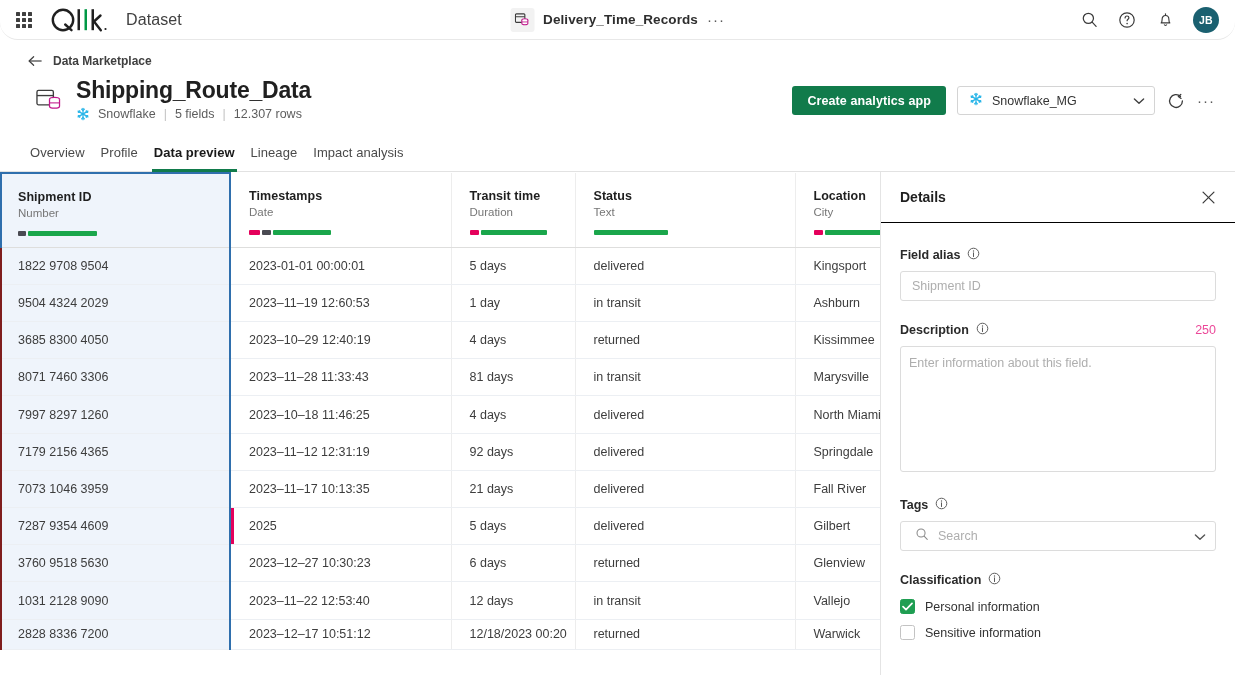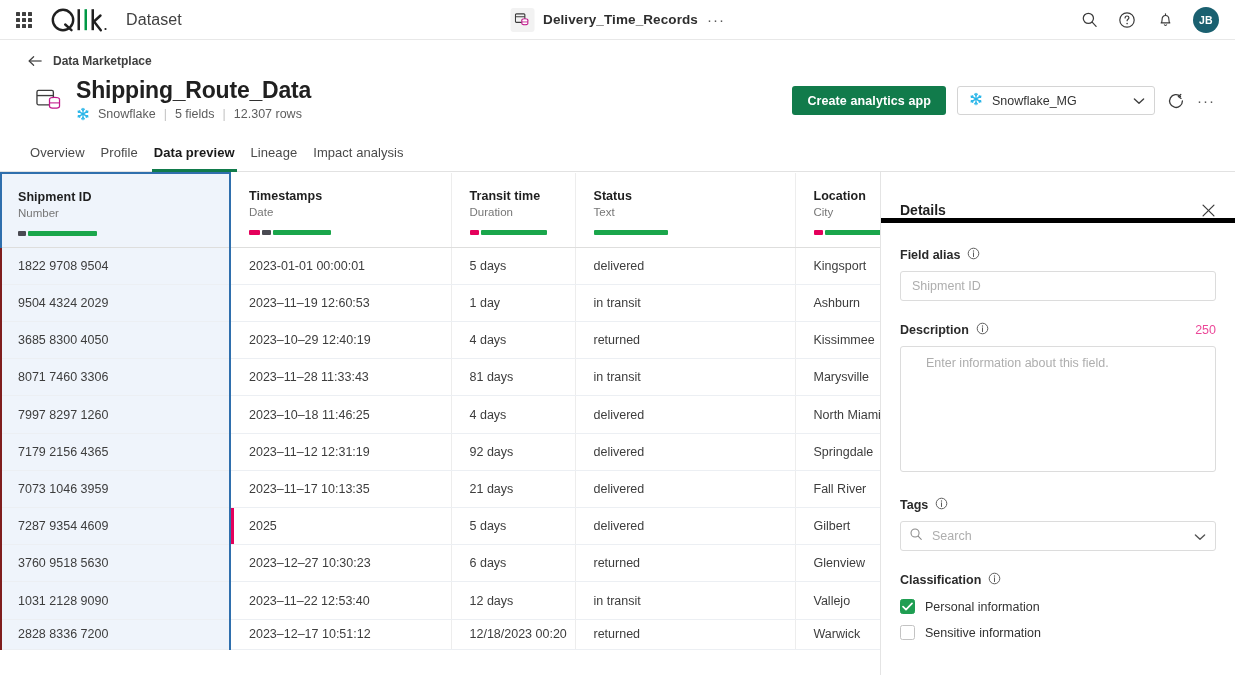--- a/index.html
+++ b/index.html
@@ -9,21 +9,21 @@
     background: #ffffff;
     color: #404040;
     overflow: hidden;
   }
 
   
   .topbar {
     height: 40px; width: 100%;
     display: flex; align-items: center;
     border-bottom: 1px solid #e8e8e8;
-    background: #fff; position: relative;
+    background: #fff; position: relative; border-radius: 18px;
   }
   .waffle {
     width: 16px; height: 16px; margin-left: 16px;
     display: grid; grid-template-columns: repeat(3,1fr);
     grid-template-rows: repeat(3,1fr); gap: 2px; cursor: pointer;
   }
   .waffle i { background: #404040; border-radius: 0.5px; display:block; width:100%; height:100%;}
   .qlik-logo { margin-left: 18px; display: flex; align-items: center; height: 30px; cursor: pointer;}
   .app-title {
     margin-left: 14px; font-size: 16px; color: #404040; letter-spacing: .1px;
@@ -129,45 +129,45 @@
   td.flag::before {
     content: ""; position: absolute; left: 0; top: 0; bottom: 0; width: 3px; background: #e4005b;
   }
 
   
   .details {
     width: 355px; flex: none; border-left: 1px solid #e4e4e4; background: #fff;
     display: flex; flex-direction: column;
   }
   .details-head {
-    height: 51px; display: flex; align-items: flex-end; padding: 0 19px;
-    border-bottom: 5px solid #000000;
+    height: 51px; display: flex; align-items: center; padding: 0 19px;
+    border-bottom: 1px solid #000000;
   }
   .details-title { font-size: 14px; font-weight: 700; color: #1f1f1f; flex: 1; }
   .close-x { cursor: pointer; color: #3a3a3a; display:flex; }
   .details-body { padding: 24px 19px 0; }
   .fld-label {
     display: flex; align-items: center; gap: 7px;
     font-size: 12.5px; font-weight: 700; color: #2a2a2a; margin-bottom: 8px;
   }
   .fld-label .count { margin-left: auto; font-weight: 400; color: #ec4899; font-size: 12.5px; }
   .txt-input {
     width: 100%; height: 30px; border: 1px solid #dcdcdc; border-radius: 3px;
     padding: 0 11px; font-size: 12.5px; color: #333; font-family: inherit; background:#fff;
   }
   .txt-input::placeholder { color: #aeaeae; }
   .txt-area {
     width: 100%; height: 126px; border: 1px solid #dcdcdc; border-radius: 3px;
-    padding: 9px 25px; font-size: 12.5px; color: #6d28d9; font-family: inherit; resize: none; background:#fff;
+    padding: 9px 8px; font-size: 12.5px; color: #6d28d9; font-family: inherit; resize: none; background:#fff;
   }
   .txt-area::placeholder { color: #aeaeae; }
   .grp { margin-bottom: 21px; }
   .search-select {
     position: relative; display: flex; align-items: center; height: 30px;
-    border: 1px solid #dcdcdc; border-radius: 3px; padding: 0 9px 0 8px; gap: 9px; cursor: pointer;
+    border: 1px solid #dcdcdc; border-radius: 3px; padding: 0 9px 0 14px; gap: 9px; cursor: pointer;
   }
   .search-select span.ph { flex: 1; font-size: 12.5px; color: #aeaeae; }
   .chk-row { display: flex; align-items: center; gap: 10px; margin-top: 11px; cursor: pointer; }
   .chk {
     width: 15px; height: 15px; border-radius: 2.5px; border: 1px solid #c3c3c3; background: #fff;
     display: flex; align-items: center; justify-content: center; flex: none;
   }
   .chk.on { background: #1f9e52; border-color: #1f9e52; }
   .chk-label { font-size: 12.5px; color: #333; }
   .info-i { flex: none; }

